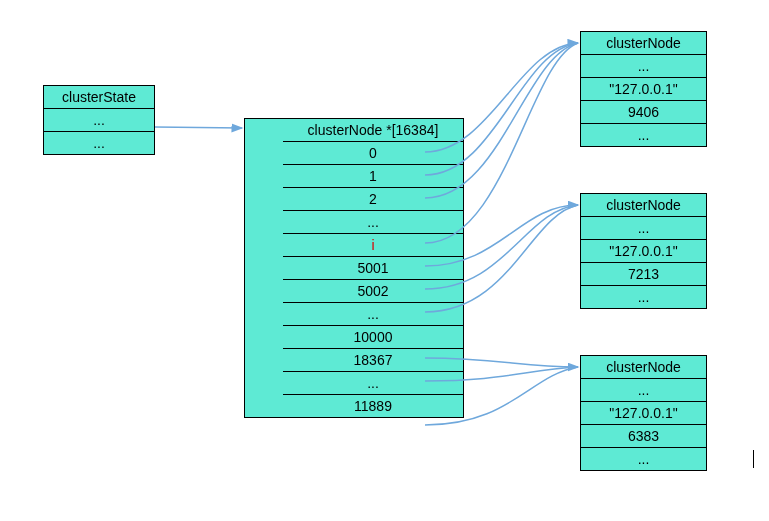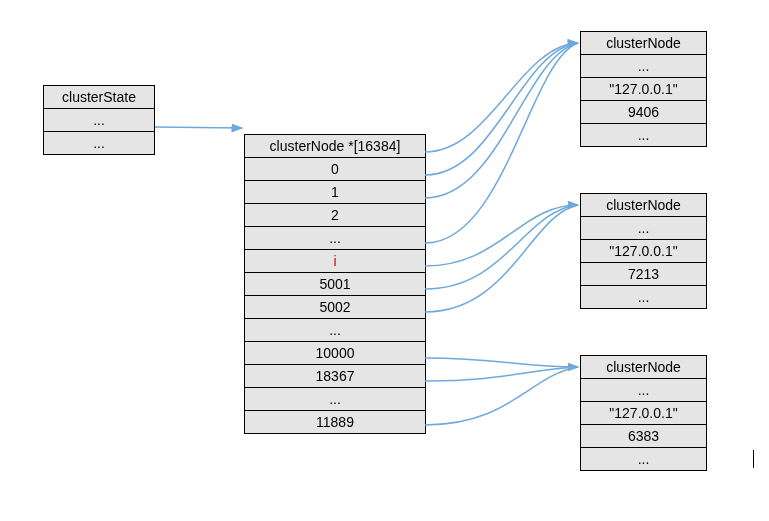--- a/index.html
+++ b/index.html
@@ -8,21 +8,21 @@
     font-family: Arial, sans-serif;
     font-size: 14px;
     background: #fff;
     width: 769px;
     height: 521px;
     position: relative;
   }
   .box-table {
     position: absolute;
     border: 1.5px solid #000;
-    background: #e5e5e5;
+    background: #5eead4;
   }
   .box-row {
     border-bottom: 1.5px solid #000;
     text-align: center;
     padding: 3px 8px;
     min-height: 16px;
     line-height: 16px;
     white-space: nowrap;
   }
   .box-row:last-child {
@@ -46,21 +46,21 @@
 </style>
 </head>
 <body>
 
 <div class="box-table" style="left:43px; top:85px; width:110px;">
   <div class="box-row">clusterState</div>
   <div class="box-row">...</div>
   <div class="box-row">...</div>
 </div>
 
-<div class="box-table" style="left:244px; top:134px; width:180px;">
+<div class="box-table" style="left:244px; top:118px; width:180px;padding-left:38px;">
   <div class="box-row">clusterNode *[16384]</div>
   <div class="box-row">0</div>
   <div class="box-row">1</div>
   <div class="box-row">2</div>
   <div class="box-row">...</div>
   <div class="box-row slots-red">i</div>
   <div class="box-row">5001</div>
   <div class="box-row">5002</div>
   <div class="box-row">...</div>
   <div class="box-row">10000</div>

